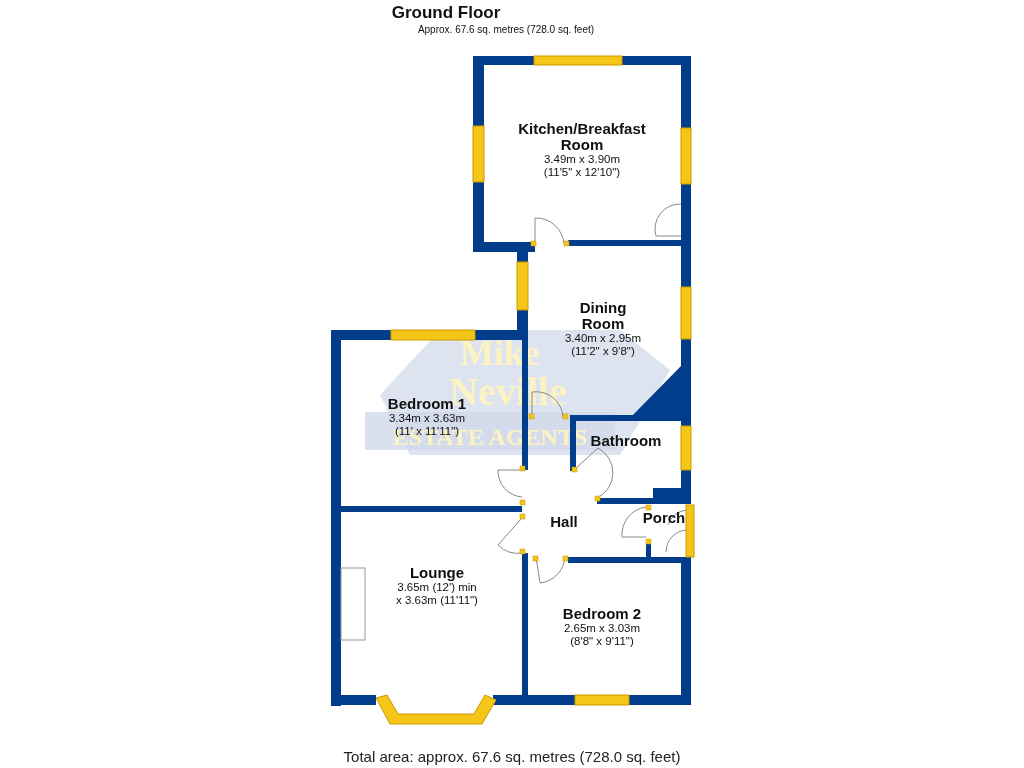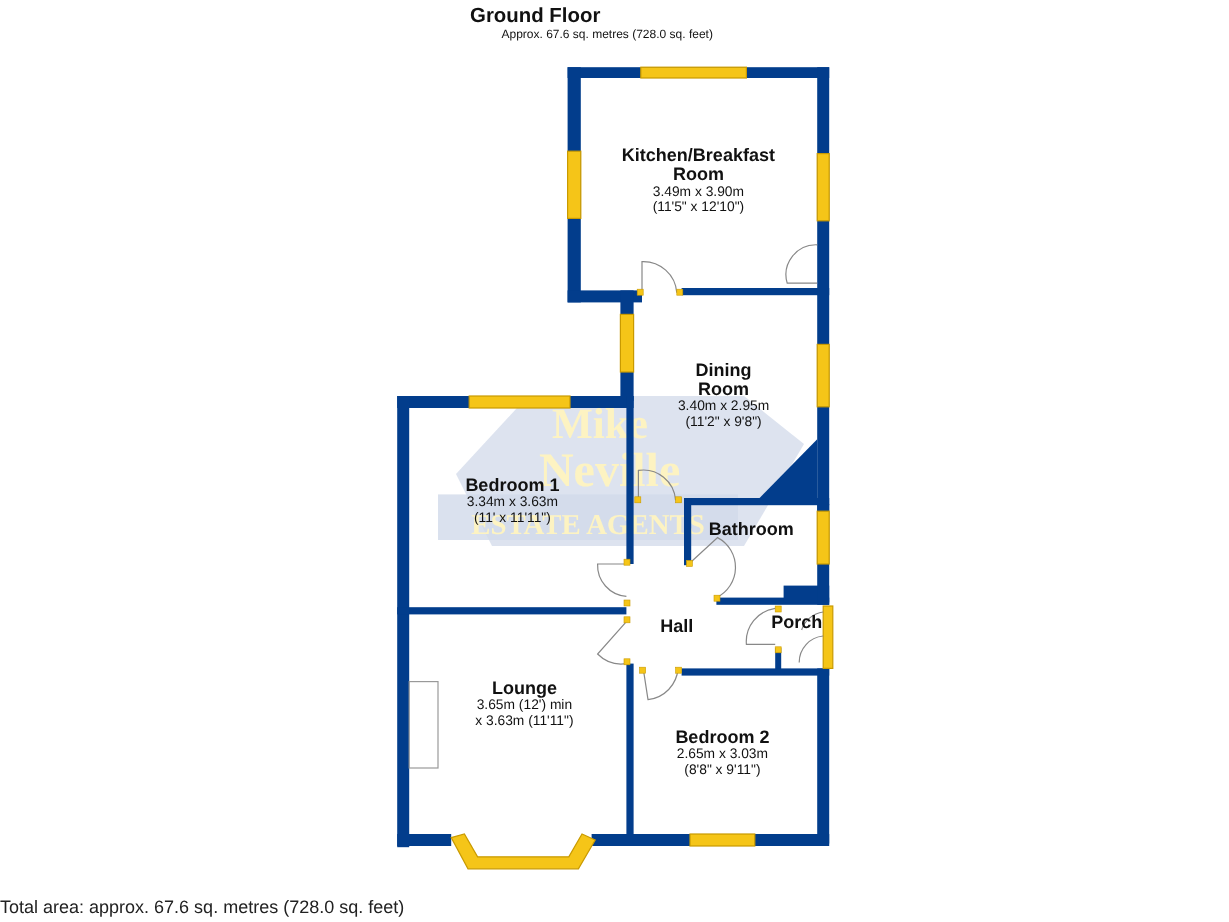--- a/index.html
+++ b/index.html
@@ -1,19 +1,19 @@
 <!DOCTYPE html>
 <html><head>
   <meta charset="utf-8">
   <style>
     html, body { margin: 0; padding: 0; background: #ffffff; }
     body { width: 1024px; height: 768px; position: relative; overflow: hidden; font-family: "Liberation Sans", sans-serif; }
     .title { position: absolute; left: 0; width: 892px; top: 3px; text-align: center; font-weight: bold; font-size: 17px; color: #111; }
     .subtitle { position: absolute; left: 0; width: 1012px; top: 24px; text-align: center; font-size: 10px; color: #111; }
-    .footer { position: absolute; left: 0; width: 1024px; top: 748px; text-align: left; font-size: 15px; color: #222; }
+    .footer { position: absolute; left: 0; width: 1024px; top: 748px; text-align: center; font-size: 15px; color: #222; }
     svg.plan { position: absolute; left: 0; top: 0; }
     .rname { font-family: "Liberation Sans", sans-serif; font-weight: bold; font-size: 15px; fill: #111; }
     .rdim { font-family: "Liberation Sans", sans-serif; font-size: 11.5px; fill: #111; }
     .wm-text { font-family: "Liberation Serif", serif; font-weight: bold; fill: #fdf2b8; }
   </style>
 </head>
 <body>
 
 <div class="title">Ground Floor</div>
 <div class="subtitle">Approx. 67.6 sq. metres (728.0 sq. feet)</div>

